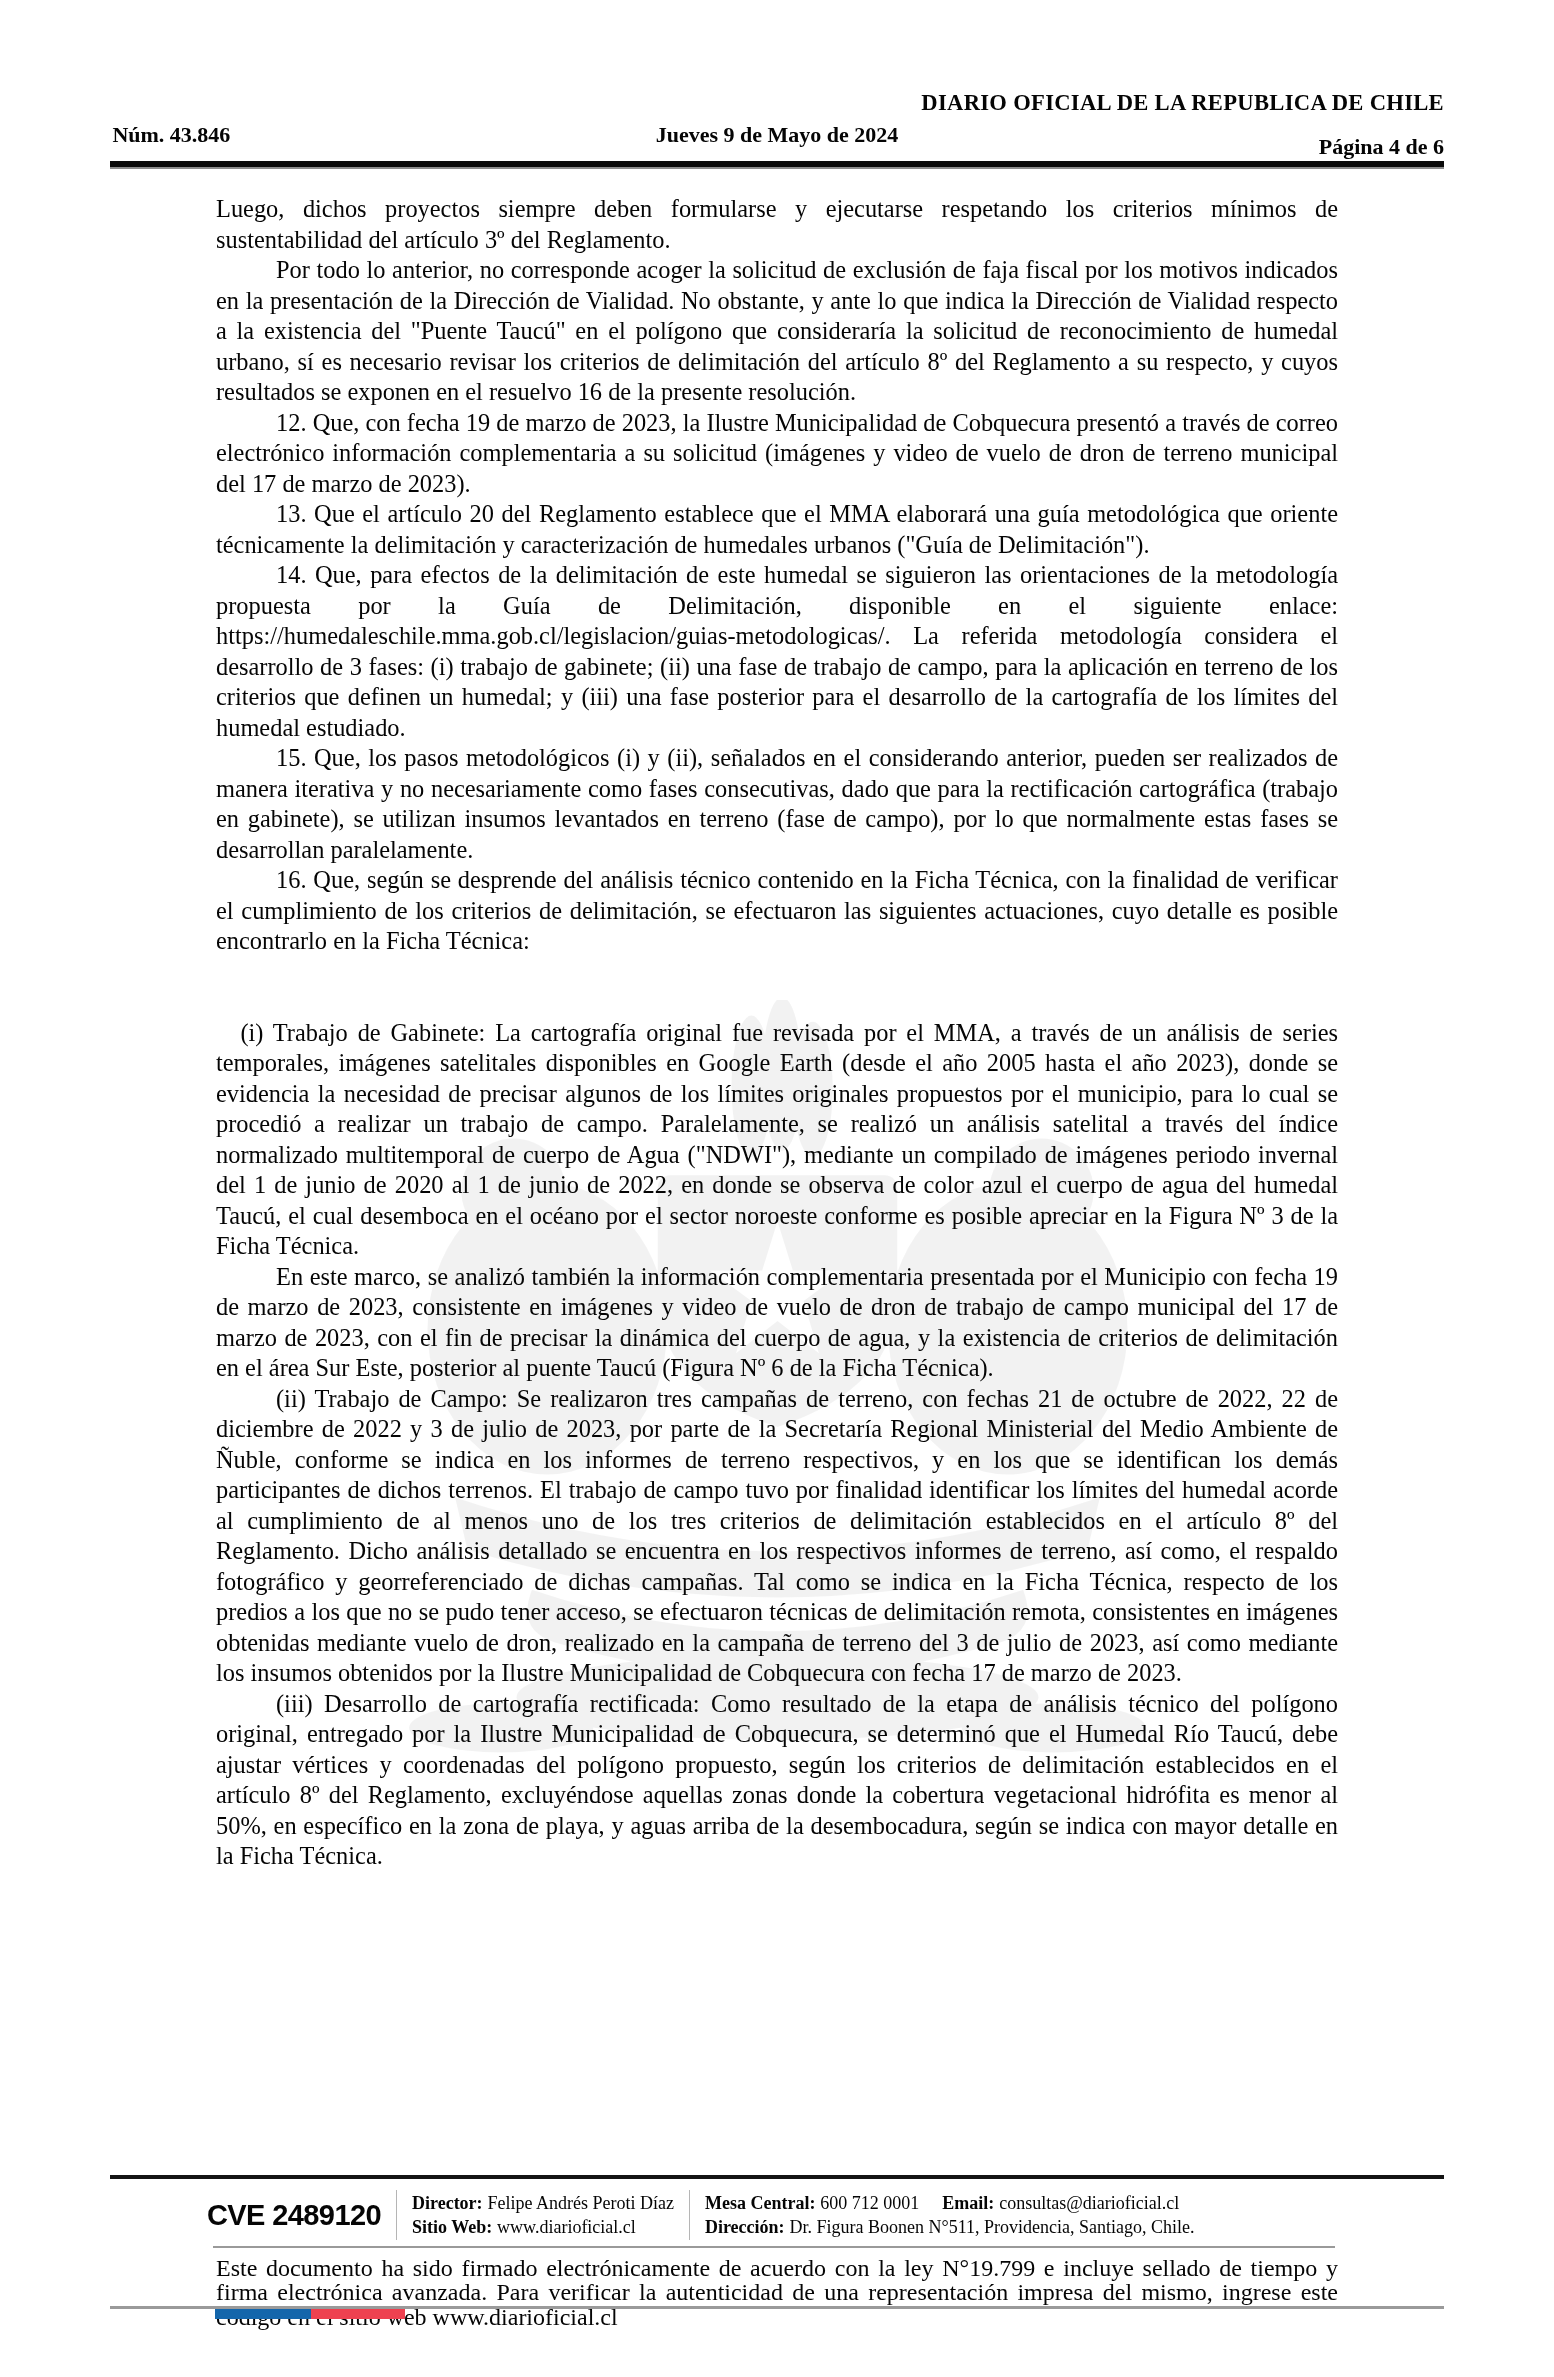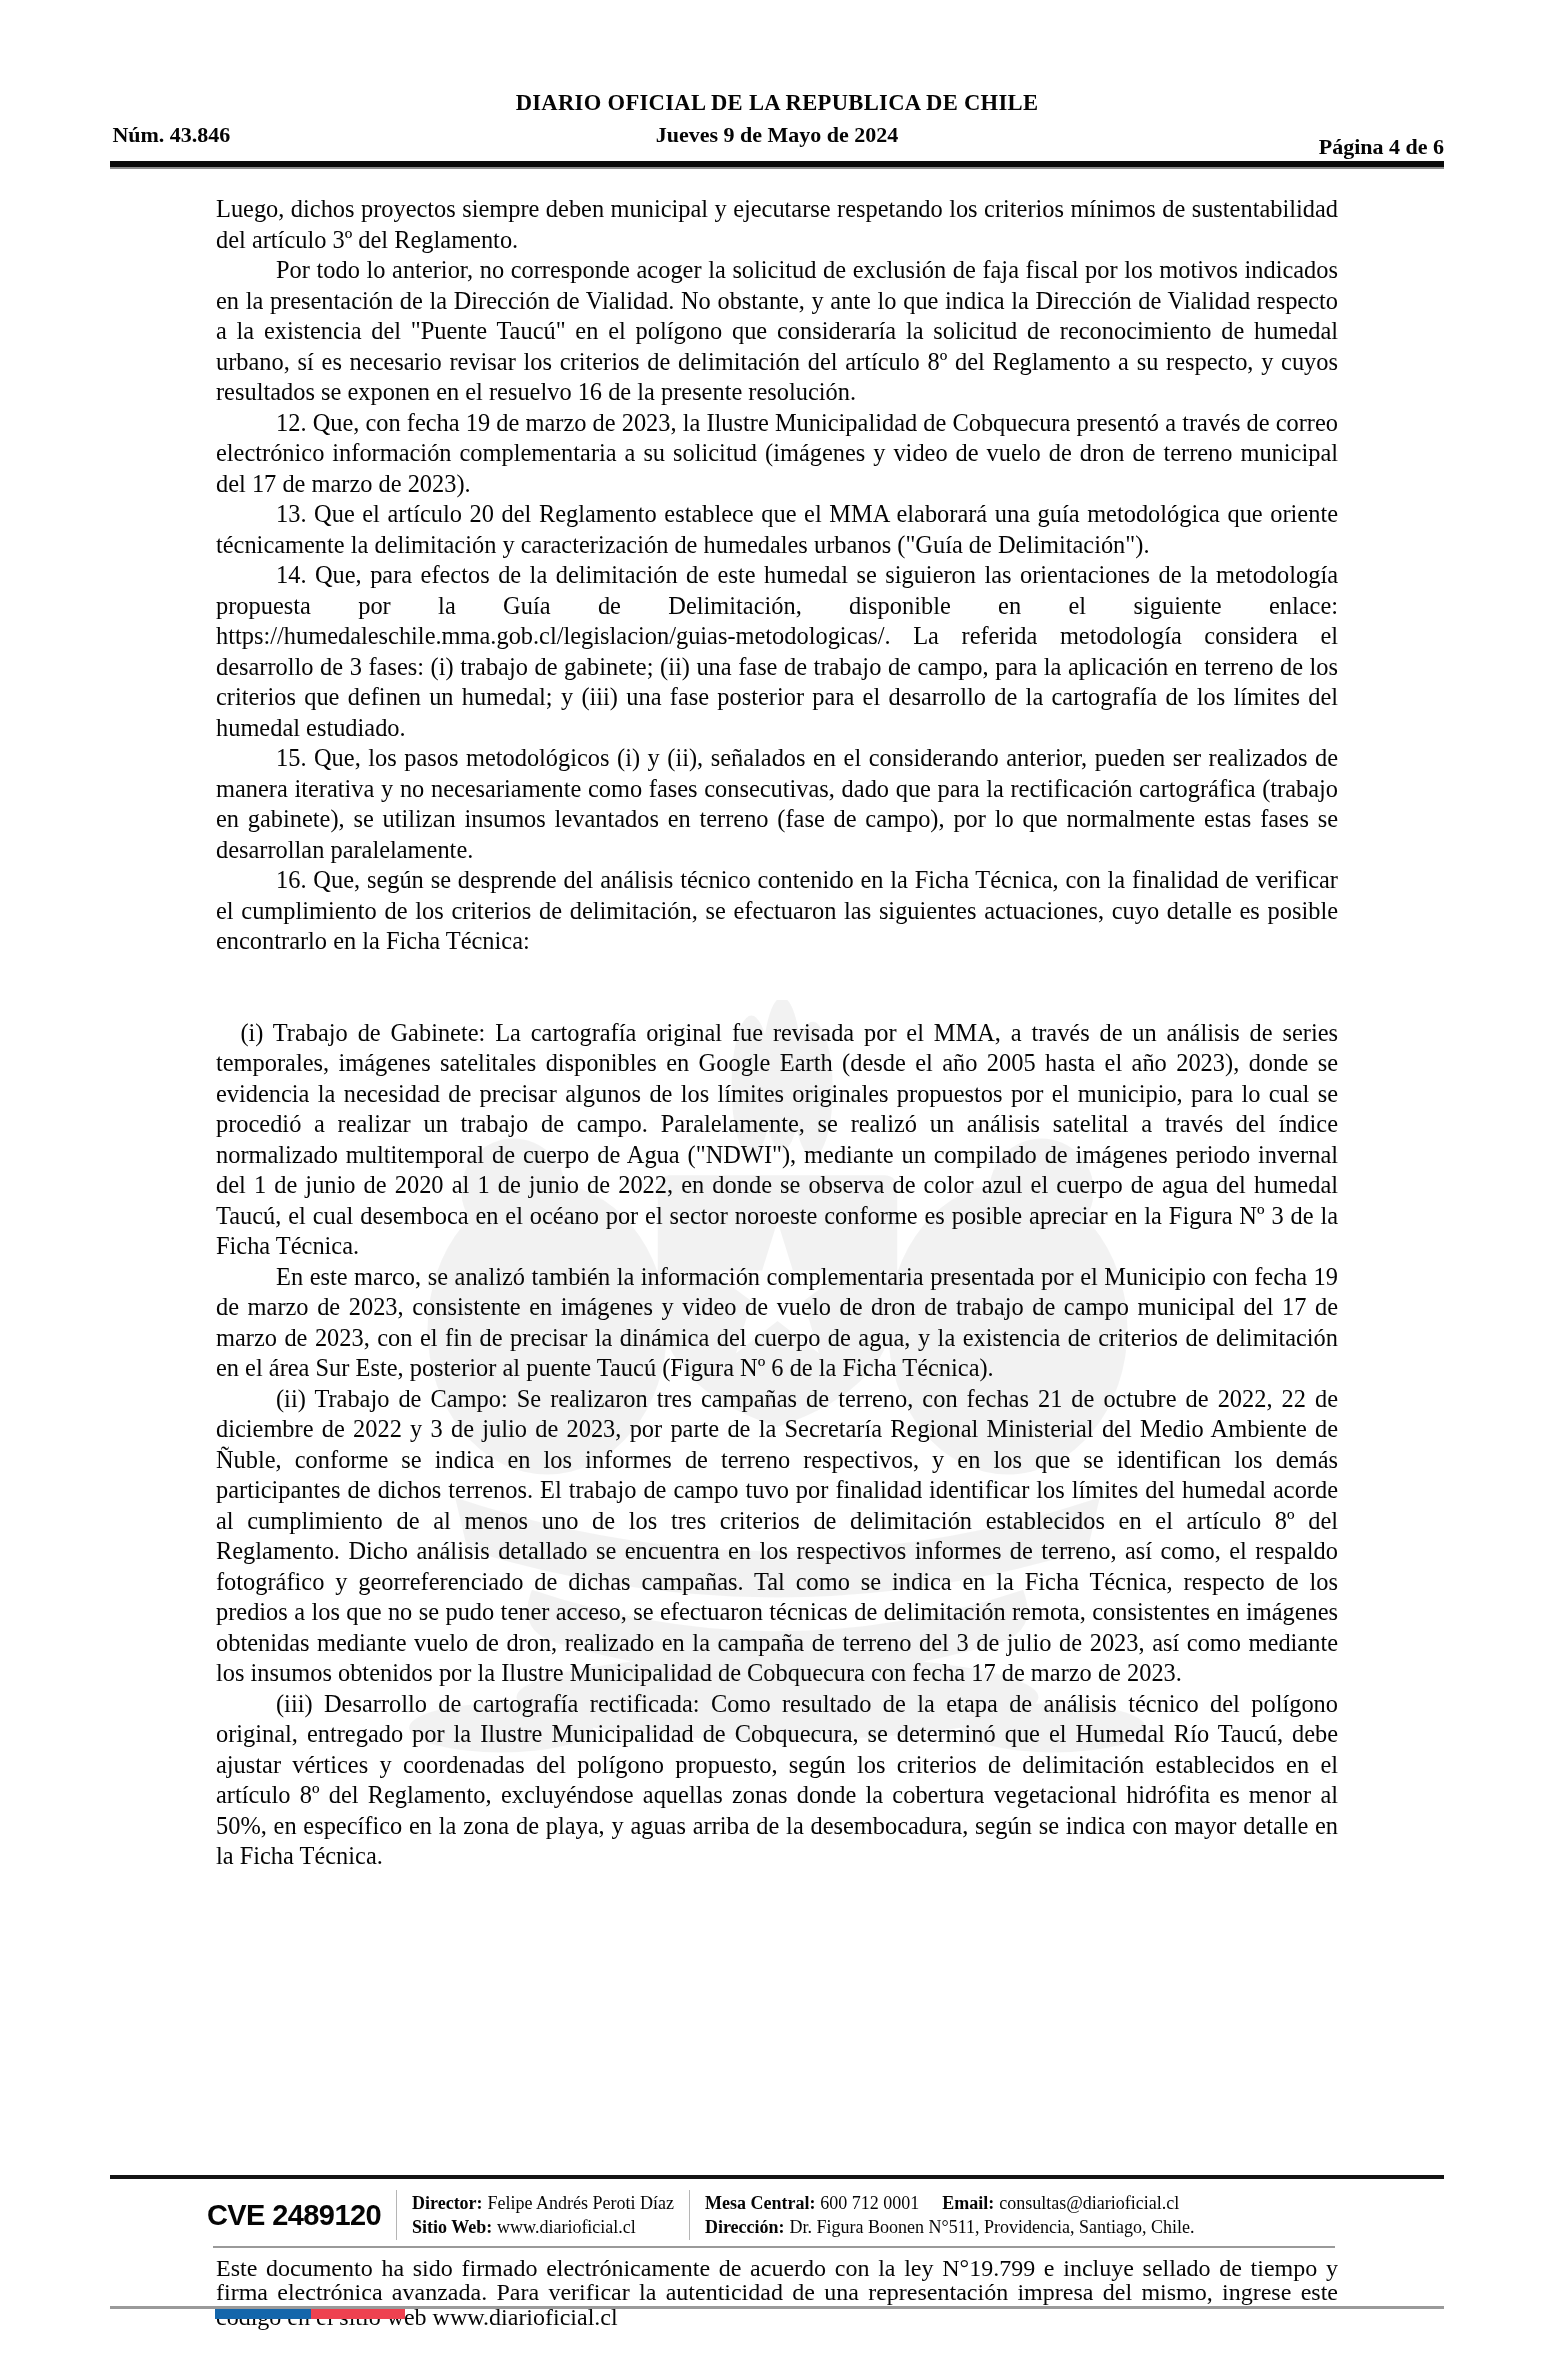--- a/index.html
+++ b/index.html
@@ -9,21 +9,21 @@
     background:#ffffff;
     color:#050505;
     font-family:"Liberation Serif", serif;
     overflow:hidden;
     margin:0 auto;
   }
 
   
   .hdr{position:absolute;left:110px;right:110px;top:89px;}
   .hdr-title{
-    text-align:center;
+    text-align:right;
     font-weight:bold;
     font-size:22.6px;
     line-height:27px;
     letter-spacing:0.3px;
   }
   .hdr-row{
     position:relative;
     margin-top:4.9px;
     height:28px;
     font-weight:bold;
@@ -141,21 +141,21 @@
       <path d="M90 320 q210 70 420 0 l-8 34 q-202 62 -404 0 z"></path>
       <path d="M140 380 q160 54 320 0 q10 26 -14 34 q-146 44 -292 0 q-24 -8 -14 -34 z"></path>
       <ellipse cx="300" cy="450" rx="170" ry="28"></ellipse>
       <ellipse cx="120" cy="470" rx="60" ry="16"></ellipse>
       <ellipse cx="480" cy="470" rx="60" ry="16"></ellipse>
     </g>
     <polygon fill="#ffffff" points="300,140 310,172 344,172 317,192 327,226 300,205 273,226 283,192 256,172 290,172"></polygon>
   </svg>
 
   <main class="doc-body">
-    <p>Luego, dichos proyectos siempre deben municipal y ejecutarse respetando los criterios mínimos de sustentabilidad del artículo 3º del Reglamento.</p>
+    <p>Luego, dichos proyectos siempre deben formularse y ejecutarse respetando los criterios mínimos de sustentabilidad del artículo 3º del Reglamento.</p>
     <p class="ind">Por todo lo anterior, no corresponde acoger la solicitud de exclusión de faja fiscal por los motivos indicados en la presentación de la Dirección de Vialidad. No obstante, y ante lo que indica la Dirección de Vialidad respecto a la existencia del "Puente Taucú" en el polígono que consideraría la solicitud de reconocimiento de humedal urbano, sí es necesario revisar los criterios de delimitación del artículo 8º del Reglamento a su respecto, y cuyos resultados se exponen en el resuelvo 16 de la presente resolución.</p>
     <p class="ind">12. Que, con fecha 19 de marzo de 2023, la Ilustre Municipalidad de Cobquecura presentó a través de correo electrónico información complementaria a su solicitud (imágenes y video de vuelo de dron de terreno municipal del 17 de marzo de 2023).</p>
     <p class="ind">13. Que el artículo 20 del Reglamento establece que el MMA elaborará una guía metodológica que oriente técnicamente la delimitación y caracterización de humedales urbanos ("Guía de Delimitación").</p>
     <p class="ind">14. Que, para efectos de la delimitación de este humedal se siguieron las orientaciones de la metodología propuesta por la Guía de Delimitación, disponible en el siguiente enlace: https://humedaleschile.mma.gob.cl/legislacion/guias-metodologicas/. La referida metodología considera el desarrollo de 3 fases: (i) trabajo de gabinete; (ii) una fase de trabajo de campo, para la aplicación en terreno de los criterios que definen un humedal; y (iii) una fase posterior para el desarrollo de la cartografía de los límites del humedal estudiado.</p>
     <p class="ind">15. Que, los pasos metodológicos (i) y (ii), señalados en el considerando anterior, pueden ser realizados de manera iterativa y no necesariamente como fases consecutivas, dado que para la rectificación cartográfica (trabajo en gabinete), se utilizan insumos levantados en terreno (fase de campo), por lo que normalmente estas fases se desarrollan paralelamente.</p>
     <p class="ind">16. Que, según se desprende del análisis técnico contenido en la Ficha Técnica, con la finalidad de verificar el cumplimiento de los criterios de delimitación, se efectuaron las siguientes actuaciones, cuyo detalle es posible encontrarlo en la Ficha Técnica:</p>
     <p class="ind-sm gap-top">(i) Trabajo de Gabinete: La cartografía original fue revisada por el MMA, a través de un análisis de series temporales, imágenes satelitales disponibles en Google Earth (desde el año 2005 hasta el año 2023), donde se evidencia la necesidad de precisar algunos de los límites originales propuestos por el municipio, para lo cual se procedió a realizar un trabajo de campo. Paralelamente, se realizó un análisis satelital a través del índice normalizado multitemporal de cuerpo de Agua ("NDWI"), mediante un compilado de imágenes periodo invernal del 1 de junio de 2020 al 1 de junio de 2022, en donde se observa de color azul el cuerpo de agua del humedal Taucú, el cual desemboca en el océano por el sector noroeste conforme es posible apreciar en la Figura Nº 3 de la Ficha Técnica.</p>
     <p class="ind">En este marco, se analizó también la información complementaria presentada por el Municipio con fecha 19 de marzo de 2023, consistente en imágenes y video de vuelo de dron de trabajo de campo municipal del 17 de marzo de 2023, con el fin de precisar la dinámica del cuerpo de agua, y la existencia de criterios de delimitación en el área Sur Este, posterior al puente Taucú (Figura Nº 6 de la Ficha Técnica).</p>
     <p class="ind">(ii) Trabajo de Campo: Se realizaron tres campañas de terreno, con fechas 21 de octubre de 2022, 22 de diciembre de 2022 y 3 de julio de 2023, por parte de la Secretaría Regional Ministerial del Medio Ambiente de Ñuble, conforme se indica en los informes de terreno respectivos, y en los que se identifican los demás participantes de dichos terrenos. El trabajo de campo tuvo por finalidad identificar los límites del humedal acorde al cumplimiento de al menos uno de los tres criterios de delimitación establecidos en el artículo 8º del Reglamento. Dicho análisis detallado se encuentra en los respectivos informes de terreno, así como, el respaldo fotográfico y georreferenciado de dichas campañas. Tal como se indica en la Ficha Técnica, respecto de los predios a los que no se pudo tener acceso, se efectuaron técnicas de delimitación remota, consistentes en imágenes obtenidas mediante vuelo de dron, realizado en la campaña de terreno del 3 de julio de 2023, así como mediante los insumos obtenidos por la Ilustre Municipalidad de Cobquecura con fecha 17 de marzo de 2023.</p>
     <p class="ind">(iii) Desarrollo de cartografía rectificada: Como resultado de la etapa de análisis técnico del polígono original, entregado por la Ilustre Municipalidad de Cobquecura, se determinó que el Humedal Río Taucú, debe ajustar vértices y coordenadas del polígono propuesto, según los criterios de delimitación establecidos en el artículo 8º del Reglamento, excluyéndose aquellas zonas donde la cobertura vegetacional hidrófita es menor al 50%, en específico en la zona de playa, y aguas arriba de la desembocadura, según se indica con mayor detalle en la Ficha Técnica.</p>

